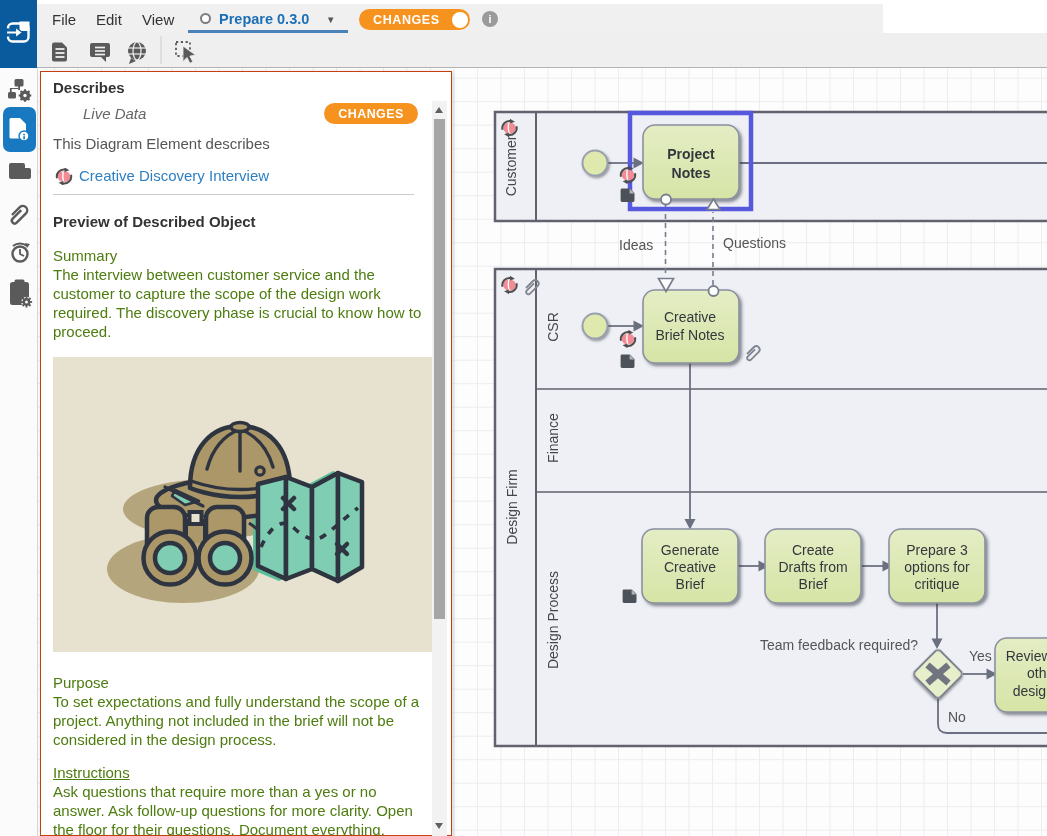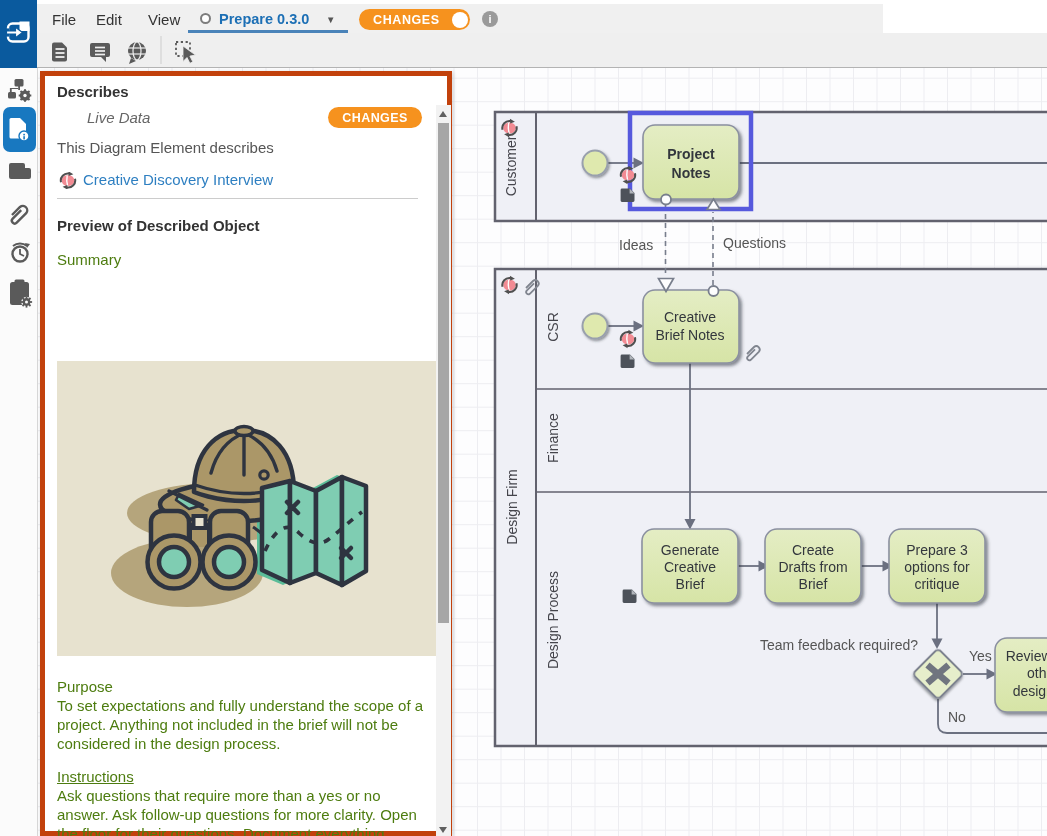--- a/index.html
+++ b/index.html
@@ -24,21 +24,21 @@
   
   #rail{left:0;top:68px;width:38px;height:768px;background:#fbfbfb;border-right:1px solid #d8d8d8;box-sizing:border-box;}
   #railsel{position:absolute;left:2.5px;top:39px;width:33px;height:45px;background:#1878c0;border-radius:7px;}
   #rail svg{position:relative;}
   
   #canvas{left:38px;top:68px;width:1009px;height:768px;background-color:#fdfdfe;
     background-image:linear-gradient(to right,#ededf1 1px,transparent 1px),
                      linear-gradient(to bottom,#ededf1 1px,transparent 1px);
     background-size:23.5px 23.5px;background-position:16px 9.7px;}
   
-  #panel{left:40px;top:71px;width:412px;height:765px;background:#fff;border:5px solid #c2410c;
+  #panel{left:40px;top:71px;width:412px;height:765px;background:#fff;border:1px solid #c2410c;
          box-sizing:border-box;box-shadow:1px 1px 4px rgba(0,0,0,0.18);}
   #panel .t{position:absolute;font-size:15px;color:#4d7c0f;line-height:19px;}
   #panel .hd{font-weight:bold;color:#333;}
   #scroll{position:absolute;left:391px;top:29px;width:15px;height:736px;background:#f2f2f2;}
   #thumb{position:absolute;left:2px;top:18px;width:11px;height:500px;background:#a6a6a6;}
   .sarr{position:absolute;left:3px;width:0;height:0;border-left:4.5px solid transparent;border-right:4.5px solid transparent;}
   #beige{position:absolute;left:12px;top:285px;width:381px;height:295px;background:#e7e2cf;}
 </style>
 </head>
 <body>
@@ -46,21 +46,21 @@
   <svg width="37" height="68" viewBox="0 0 37 68">
     <rect x="8" y="23.5" width="20.5" height="18" rx="4.5" fill="none" stroke="#fff" stroke-width="2.4"></rect>
     <rect x="19.5" y="21.5" width="10" height="9.5" fill="#fff"></rect>
     <rect x="5.8" y="28.4" width="3.4" height="8.2" fill="#0a5a9e"></rect>
     <path d="M6.5,31 L15.5,31 L15.5,27.2 L22.5,32.5 L15.5,37.8 L15.5,34 L6.5,34 Z" fill="#fff" stroke="#0a5a9e" stroke-width="1.2"></path>
   </svg>
 </div>
 <div id="row1" class="abs">
   <span class="menu" style="left:15px;">File</span>
   <span class="menu" style="left:59px;text-align:center;">Edit</span>
-  <span class="menu" style="left:105px;margin-left:6px;">View</span>
+  <span class="menu" style="left:105px;">View</span>
   <div id="vercircle"></div>
   <span id="vertext">Prepare 0.3.0</span>
   <span id="vercaret">▼</span>
   <div id="verline"></div>
   <div id="chpill">
       <span>CHANGES</span>
       <div id="chknob"></div>
     </div>
   <div id="info">i</div>
 </div>
@@ -303,20 +303,21 @@
     <path d="M-0.8,-5.2 Q-1.8,0 -0.4,5.2" stroke="#fff" stroke-width="1.4" fill="none"></path>
     <path d="M-7,1.8 A7.1,7.1 0 0 1 1.2,-6.9" fill="none" stroke="#4f4f4f" stroke-width="2"></path>
     <path d="M0.4,-9.2 L5.4,-6.3 L0.7,-4.4 Z" fill="#4f4f4f"></path>
     <path d="M7,-1.8 A7.1,7.1 0 0 1 -1.2,6.9" fill="none" stroke="#4f4f4f" stroke-width="2"></path>
     <path d="M-0.4,9.2 L-5.4,6.3 L-0.7,4.4 Z" fill="#4f4f4f"></path>
   </svg>
   <span class="t" style="left:38px;top:94px;color:#2e7fc1;">Creative Discovery Interview</span>
   <div style="position:absolute;left:12px;top:122px;width:361px;height:1px;background:#ccc;"></div>
   <span class="t hd" style="left:12px;top:140px;">Preview of Described Object</span>
   <span class="t" style="left:12px;top:174px;">Summary</span>
+  <span class="t" style="left:12px;top:193px;width:375px;">The interview between customer service and the customer to capture the scope of the design work required. The discovery phase is crucial to know how to proceed.</span>
   <div id="beige">
     <svg width="381" height="295" viewBox="0 0 381 295">
 
       <ellipse cx="158" cy="152" rx="88" ry="30" fill="#b5a57c"></ellipse>
       <ellipse cx="130" cy="212" rx="76" ry="34" fill="#b5a57c"></ellipse>
 
       <path d="M200,131 l28,-13 26,10 26,-14 24,9 v86 l-24,14 -26,-12 -28,13 -26,-11 z" fill="#5bbd99"></path>
 
       <g stroke-linejoin="round" stroke-linecap="round">
         <ellipse cx="176" cy="141" rx="73" ry="20" fill="#ab9768" stroke="#2e3440" stroke-width="4.5" transform="rotate(-2 176 141)"></ellipse>

